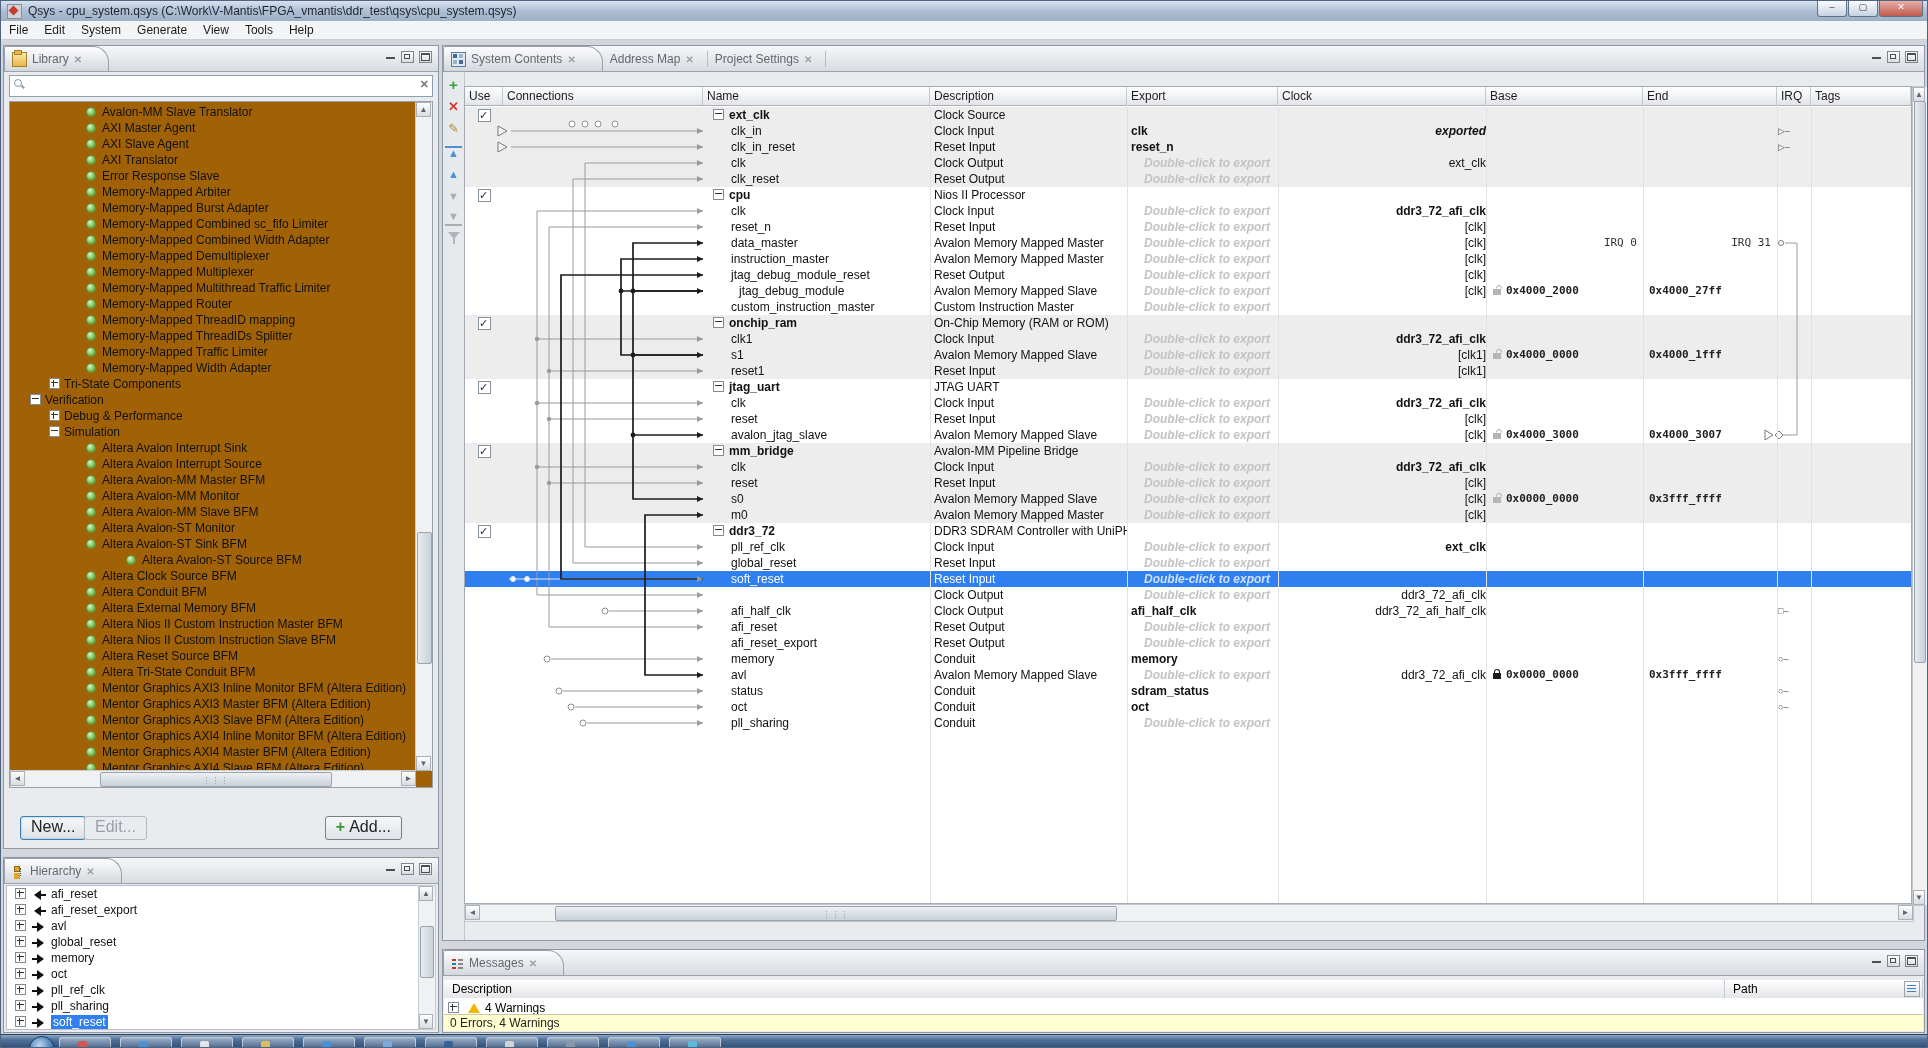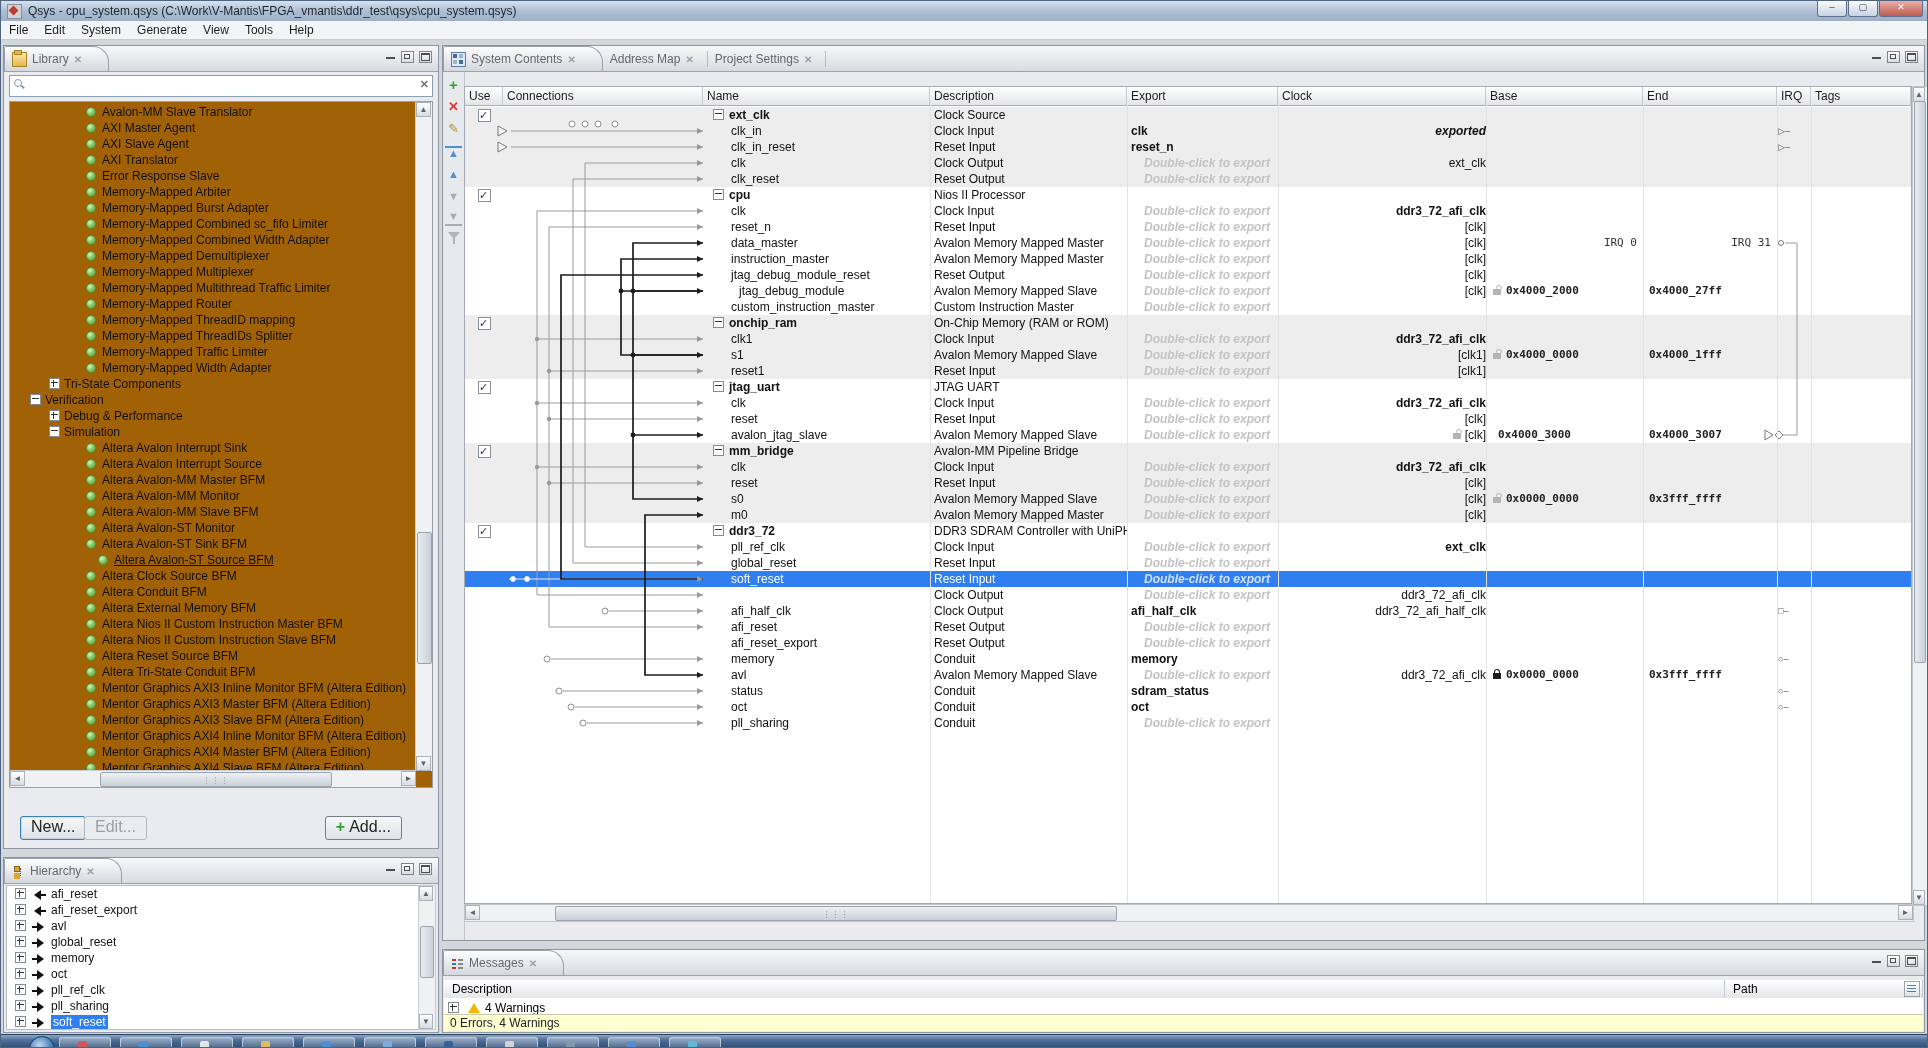--- a/index.html
+++ b/index.html
@@ -198,21 +198,21 @@
           <div class="trow" style="padding-left: 20px;"><span class="exp"></span><span>Verification</span></div>
           <div class="trow" style="padding-left: 39px;"><span class="exp plus"></span><span>Debug &amp; Performance</span></div>
           <div class="trow" style="padding-left: 39px;"><span class="exp"></span><span>Simulation</span></div>
           <div class="trow" style="padding-left: 76px;"><span class="sph"></span><span>Altera Avalon Interrupt Sink</span></div>
           <div class="trow" style="padding-left: 76px;"><span class="sph"></span><span>Altera Avalon Interrupt Source</span></div>
           <div class="trow" style="padding-left: 76px;"><span class="sph"></span><span>Altera Avalon-MM Master BFM</span></div>
           <div class="trow" style="padding-left: 76px;"><span class="sph"></span><span>Altera Avalon-MM Monitor</span></div>
           <div class="trow" style="padding-left: 76px;"><span class="sph"></span><span>Altera Avalon-MM Slave BFM</span></div>
           <div class="trow" style="padding-left: 76px;"><span class="sph"></span><span>Altera Avalon-ST Monitor</span></div>
           <div class="trow" style="padding-left: 76px;"><span class="sph"></span><span>Altera Avalon-ST Sink BFM</span></div>
-          <div class="trow" style="padding-left: 88px; text-decoration: underline;"><span class="sph"></span><span>Altera Avalon-ST Source BFM</span></div>
+          <div class="trow" style="padding-left: 116px;"><span class="sph"></span><span>Altera Avalon-ST Source BFM</span></div>
           <div class="trow" style="padding-left: 76px;"><span class="sph"></span><span>Altera Clock Source BFM</span></div>
           <div class="trow" style="padding-left: 76px;"><span class="sph"></span><span>Altera Conduit BFM</span></div>
           <div class="trow" style="padding-left: 76px;"><span class="sph"></span><span>Altera External Memory BFM</span></div>
           <div class="trow" style="padding-left: 76px;"><span class="sph"></span><span>Altera Nios II Custom Instruction Master BFM</span></div>
           <div class="trow" style="padding-left: 76px;"><span class="sph"></span><span>Altera Nios II Custom Instruction Slave BFM</span></div>
           <div class="trow" style="padding-left: 76px;"><span class="sph"></span><span>Altera Reset Source BFM</span></div>
           <div class="trow" style="padding-left: 76px;"><span class="sph"></span><span>Altera Tri-State Conduit BFM</span></div>
           <div class="trow" style="padding-left: 76px;"><span class="sph"></span><span>Mentor Graphics AXI3 Inline Monitor BFM (Altera Edition)</span></div>
           <div class="trow" style="padding-left: 76px;"><span class="sph"></span><span>Mentor Graphics AXI3 Master BFM (Altera Edition)</span></div>
           <div class="trow" style="padding-left: 76px;"><span class="sph"></span><span>Mentor Graphics AXI3 Slave BFM (Altera Edition)</span></div>
@@ -452,21 +452,21 @@
               <div class="cell c-name port" style="left: 238px; width: 227px;"><span>reset</span></div>
               <div class="cell c-desc" style="left: 465px; width: 197px;">Reset Input</div>
               <div class="cell c-exp dc" style="left: 662px; width: 151px;">Double-click to export</div>
               <div class="cell c-clk" style="left: 813px; width: 208px;">[clk]</div>
             </div>
             <div class="row g1" style="top: 322px;">
               <div class="cell c-name port" style="left: 238px; width: 227px;"><span>avalon_jtag_slave</span></div>
               <div class="cell c-desc" style="left: 465px; width: 197px;">Avalon Memory Mapped Slave</div>
               <div class="cell c-exp dc" style="left: 662px; width: 151px;">Double-click to export</div>
               <div class="cell c-clk" style="left: 813px; width: 208px;">[clk]</div>
-              <div class="cell c-base" style="left: 981px; width: 157px; text-align: center;">0x4000_3000<span class="lk open"></span></div>
+              <div class="cell c-base" style="left: 1021px; width: 157px;">0x4000_3000<span class="lk open"></span></div>
               <div class="cell c-end" style="left: 1178px; width: 134px;">0x4000_3007</div>
             </div>
             <div class="row g0" style="top: 338px;">
               <div class="cell c-use" style="left: 0px; width: 38px;">
                 <div class="cb"></div>
               </div>
               <div class="cell c-name mod" style="left: 238px; width: 227px;"><span class="exp" style="margin-right: 5px;"></span><span>mm_bridge</span></div>
               <div class="cell c-desc" style="left: 465px; width: 197px;">Avalon-MM Pipeline Bridge</div>
               <div class="cell c-exp" style="left: 662px; width: 151px;"></div>
             </div>

